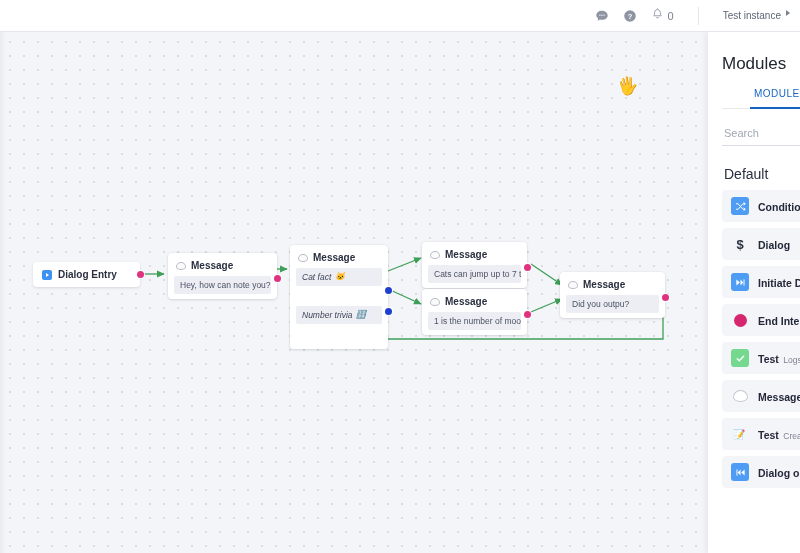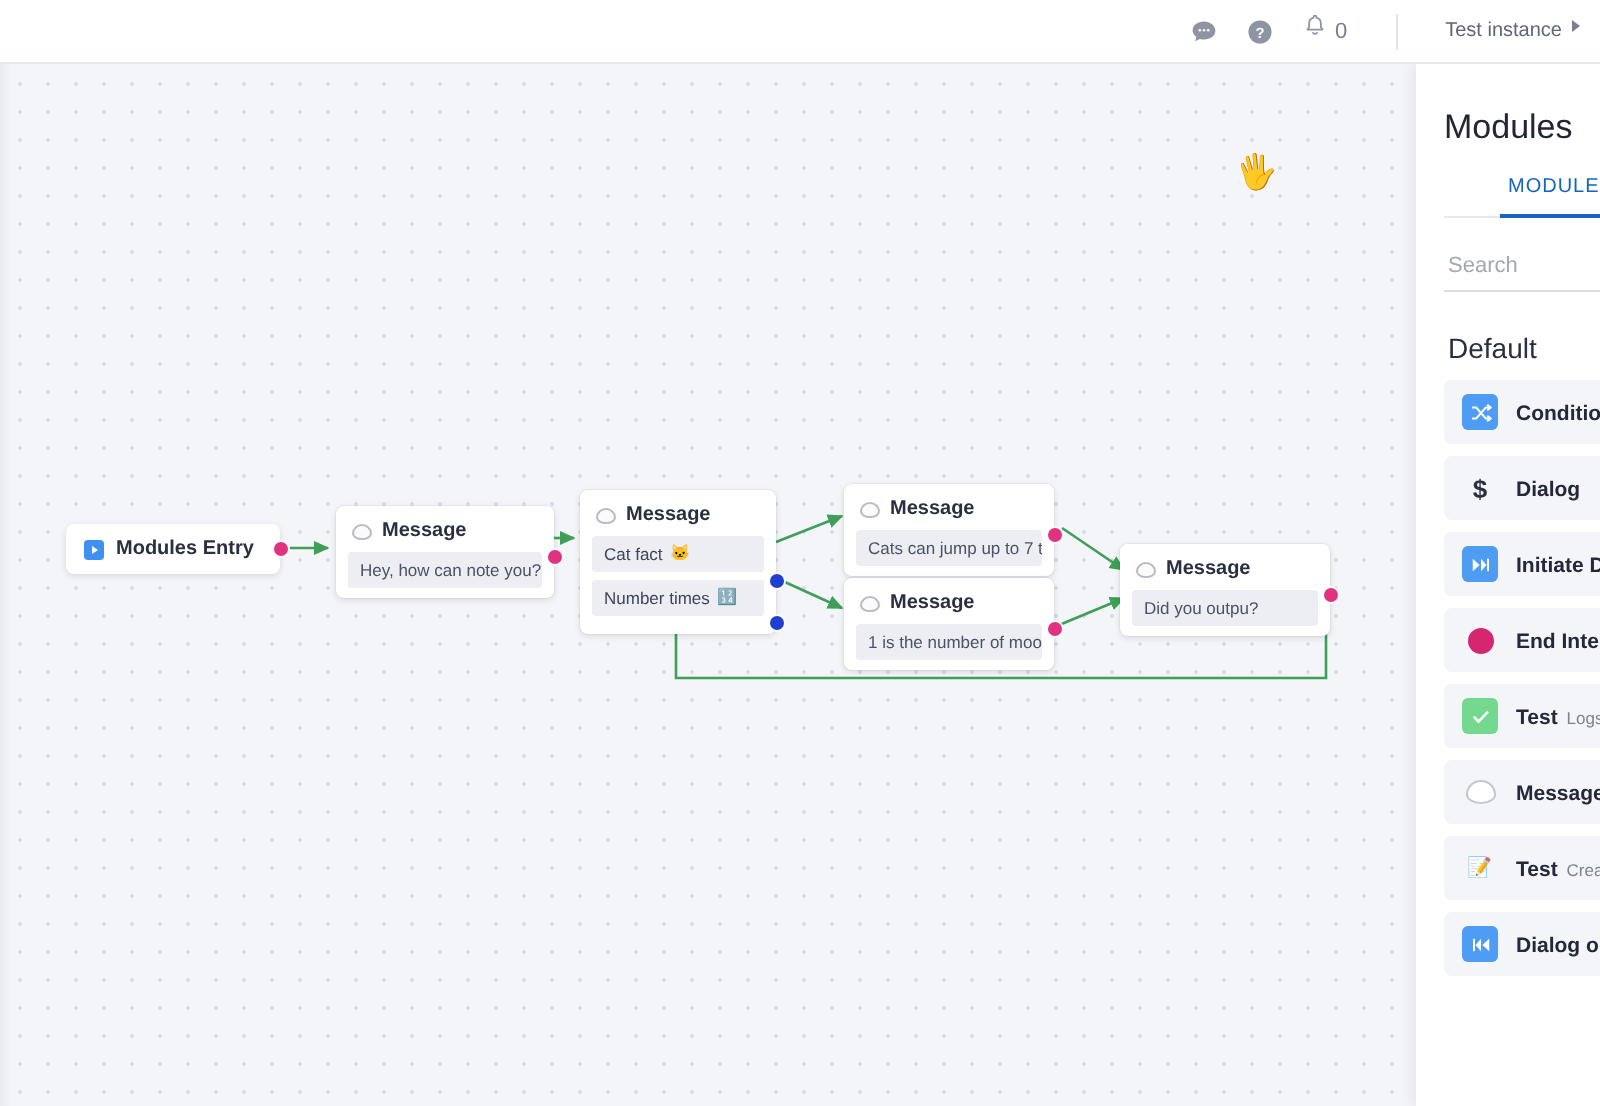--- a/index.html
+++ b/index.html
@@ -66,22 +66,22 @@
   .node-head { display: flex; align-items: center; gap: 5px; padding: 2px 2px 5px 2px; }
   .node-title { font-size: 10px; font-weight: bold; color: #2b3040; }
   .node-body {
     background: #eceef3; border-radius: 2px;
     font-size: 8.5px; color: #4d5costs; color: #4c5265;
     padding: 4px 6px; white-space: nowrap; overflow: hidden;
   }
   .node-row {
     background: #eceef3; border-radius: 2px;
     font-size: 8.5px; color: #3f4558;
-    padding: 4px 6px; margin-bottom: 4px;
-    display: flex; align-items: center; gap: 4px; white-space: nowrap;
+    padding: 4px 6px; margin-bottom: 20px;
+    display: flex; align-items: center; gap: 4px; white-space: nowrap; font-style: italic;
   }
   .node-row:last-child { margin-bottom: 0; }
   .row-emoji { font-size: 8px; line-height: 1; }
 
   .entry-node {
     position: absolute; background: #ffffff; border-radius: 4px;
     box-shadow: 0 1px 3px rgba(16,24,40,0.13);
     display: flex; align-items: center; gap: 6px;
     padding: 7px 9px; z-index: 10;
   }
@@ -222,21 +222,21 @@
 
       <path d="M531,232 L562,253" stroke="#3f9e58" stroke-width="1.3" fill="none" marker-end="url(#arr)"></path>
 
       <path d="M526,282 L562,267" stroke="#3f9e58" stroke-width="1.3" fill="none" marker-end="url(#arr)"></path>
 
       <path d="M663,265 L663,307 L338,307 L338,274" stroke="#3f9e58" stroke-width="1.3" fill="none" marker-end="url(#arrUp)"></path>
     </svg>
 
     <div class="entry-node" style="left:33px; top:230px; width:107px;">
       <span class="ic-sq"></span>
-      <span class="entry-label">Modules Entry</span>
+      <span class="entry-label">Dialog Entry</span>
       <span class="port port-pink" style="right:-4px; top:50%; margin-top:-3.5px;"></span>
     </div>
 
     <div class="node" style="left:168px; top:221px; width:109px;">
       <div class="node-head">
         <span class="ic-bubble"></span>
         <span class="node-title">Message</span>
       </div>
       <div class="node-body">Hey, how can note you?</div>
       <span class="port port-pink" style="right:-4px; top:50%; margin-top:-1px;"></span>
@@ -245,21 +245,21 @@
     <div class="node" style="left:290px; top:213px; width:98px;">
       <div class="node-head">
         <span class="ic-bubble"></span>
         <span class="node-title">Message</span>
       </div>
       <div class="node-row">
         <span>Cat fact</span>
         <span class="row-emoji">🐱</span>
       </div>
       <div class="node-row">
-        <span>Number times</span>
+        <span>Number trivia</span>
         <span class="row-emoji">🔢</span>
       </div>
       <span class="port port-blue" style="right:-4px; top:42px;"></span>
       <span class="port port-blue" style="right:-4px; top:63px;"></span>
     </div>
 
     <div class="node" style="left:422px; top:210px; width:105px;">
       <div class="node-head">
         <span class="ic-bubble"></span>
         <span class="node-title">Message</span>

